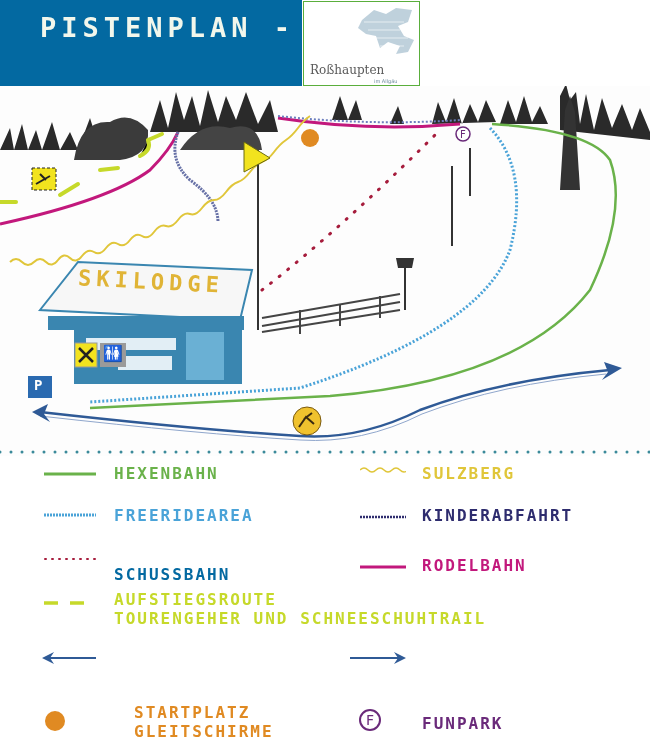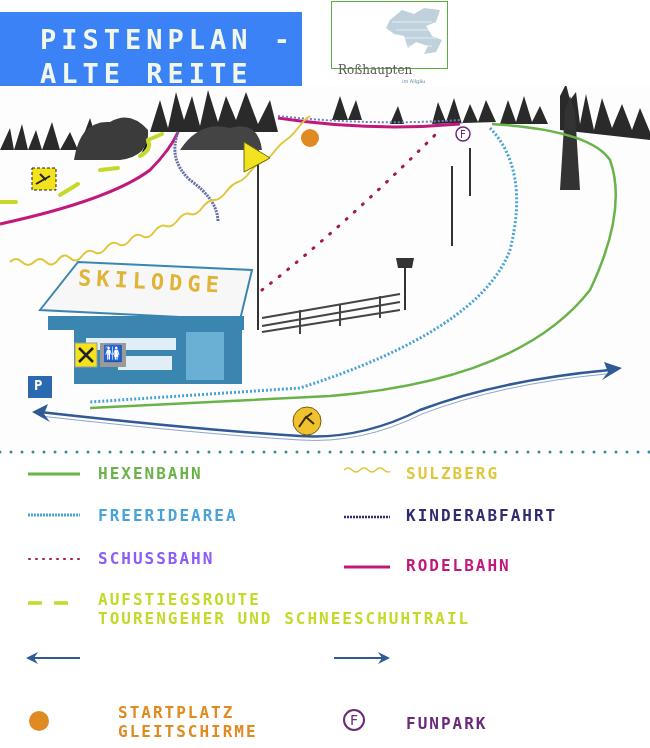--- a/index.html
+++ b/index.html
@@ -1,34 +1,33 @@
 <!DOCTYPE html>
 <html><head>
 <meta charset="utf-8">
 <style>
   html,body{margin:0;padding:0;background:#fff;}
   body{width:650px;height:748px;position:relative;overflow:hidden;font-family:"DejaVu Sans",sans-serif;}
-  .header{position:absolute;left:0;top:0;width:302px;height:86px;background:#3b82f6;margin-top:12px;}
+  .header{position:absolute;left:0;top:0;width:302px;height:86px;background:#0369a1;}
   .title-line{position:absolute;left:40px;color:#f2f7ec;font-family:"DejaVu Sans Mono",monospace;font-weight:bold;font-size:27px;letter-spacing:5px;}
-  .logo-box{position:absolute;left:303px;top:1px;width:117px;height:68px;background:#fff;border:1px solid #5aae3c;box-sizing:border-box;margin-left:28px;}
+  .logo-box{position:absolute;left:303px;top:1px;width:117px;height:85px;background:#fff;border:1px solid #5aae3c;box-sizing:border-box;}
   .logo-name{position:absolute;left:6px;top:61px;font-family:"DejaVu Serif",serif;font-size:12px;color:#5a5a5a;}
   .logo-sub{position:absolute;left:70px;top:76px;font-size:5px;color:#6c8a9c;}
   .map{position:absolute;left:0;top:86px;width:650px;height:370px;}
-  .legend{position:absolute;left:0;top:456px;width:546px;height:292px;}
+  .legend{position:absolute;left:16px;top:456px;width:546px;height:292px;}
   .lg-item{position:absolute;display:flex;align-items:center;}
   .lg-label{font-family:"DejaVu Sans Mono",monospace;font-weight:bold;font-size:16px;letter-spacing:2px;line-height:19px;white-space:pre-line;}
   .sym{position:absolute;}
   .map-label{position:absolute;font-family:"DejaVu Sans Mono",monospace;font-weight:bold;}
 </style>
 </head>
 <body>
 
 <div class="header">
   <div class="title-line" style="top:12px;">PISTENPLAN -</div>
-  <div class="title-line" style="top:46px;">ALTE REITE</div>
 </div>
 <div class="logo-box">
   <svg width="117" height="60" style="position:absolute;left:0;top:0;">
     <path d="M58 18 L70 8 L82 12 L92 6 L108 8 L104 20 L94 24 L100 34 L110 38 L104 50 L92 52 L96 44 L84 40 L76 46 L72 34 L62 32 L54 26 Z" fill="#b8ccd8" opacity="0.9"></path>
     <path d="M60 20 L100 20 M64 28 L96 28 M70 36 L104 36 M76 44 L100 44" stroke="#fff" stroke-width="1" opacity="0.6"></path>
   </svg>
   <div class="logo-name">Roßhaupten</div>
   <div class="logo-sub">im Allgäu</div>
 </div>
 
@@ -153,21 +152,21 @@
       <line x1="0" y1="3" x2="46" y2="3" stroke="#2e2c6e" stroke-width="2.5" stroke-dasharray="2 1"></line>
     </svg>
   <div class="lg-item" style="left:406px;top:50px;text-align:right;">
     <span class="lg-label" style="color:#2e2c6e;">KINDERABFAHRT</span>
   </div>
 
   <svg class="sym" style="left:28px;top:101px;" width="52" height="4">
       <line x1="1" y1="2" x2="52" y2="2" stroke="#a61c3c" stroke-width="2" stroke-dasharray="1 6" stroke-linecap="round"></line>
     </svg>
   <div class="lg-item" style="left:98px;top:93px;">
-    <span class="lg-label" style="color:#8b5cf6;">SCHUSSBAHN</span>
+    <span class="lg-label" style="color:#0369a1;margin-top:16px;">SCHUSSBAHN</span>
   </div>
   <svg class="sym" style="left:344px;top:108px;" width="46" height="6">
       <line x1="0" y1="3" x2="46" y2="3" stroke="#c2187c" stroke-width="3"></line>
     </svg>
   <div class="lg-item" style="left:406px;top:100px;justify-content:center;">
     <span class="lg-label" style="color:#c2187c;">RODELBAHN</span>
   </div>
 
   <svg class="sym" style="left:28px;top:144px;" width="50" height="6">
       <line x1="0" y1="3" x2="50" y2="3" stroke="#c6d92a" stroke-width="3.5" stroke-dasharray="14 12"></line>

